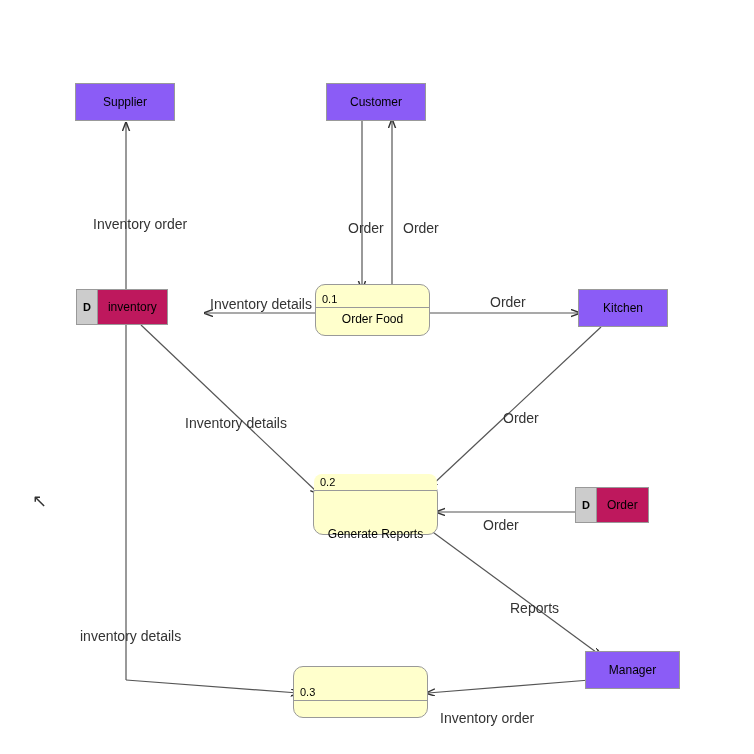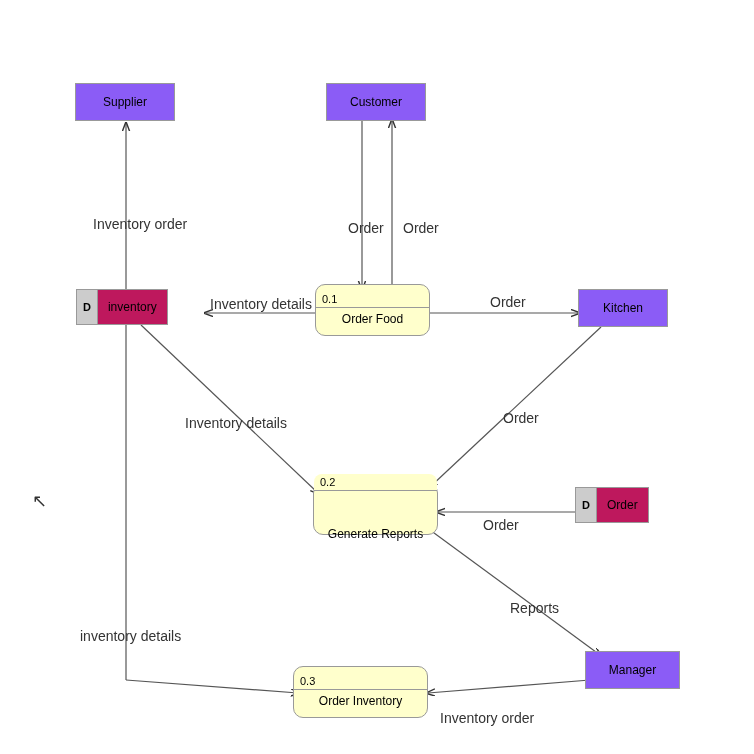--- a/index.html
+++ b/index.html
@@ -165,21 +165,20 @@
   </div>
 
   <div class="node datastore" style="left:575px; top:487px; height:36px;">
     <div class="datastore-d">D</div>
     <div class="datastore-name">Order</div>
   </div>
 
   <div class="node box-process" style="left:293px; top:666px; width:135px; height:52px;">
     <div class="process-inner" style="width:100%;">
       <div class="process-tag">0.3</div>
-      <div class="process-label">Order Inventory</div>
     </div>
   </div>
 
   <div class="node box-yellow" style="left:585px; top:651px; width:95px; height:38px;">
     <span>Manager</span>
   </div>
 
   <div class="label" style="left:93px; top:216px;">Inventory order</div>
 
   <div class="label" style="left:348px; top:220px;">Order</div>

